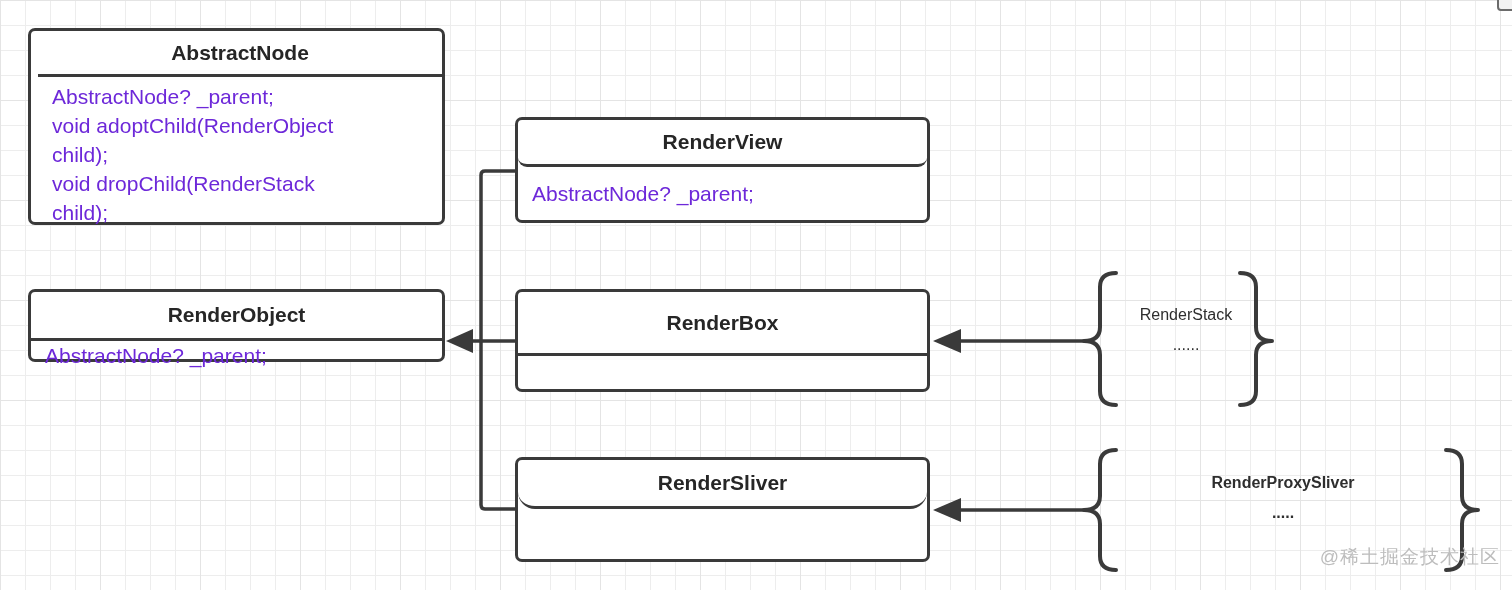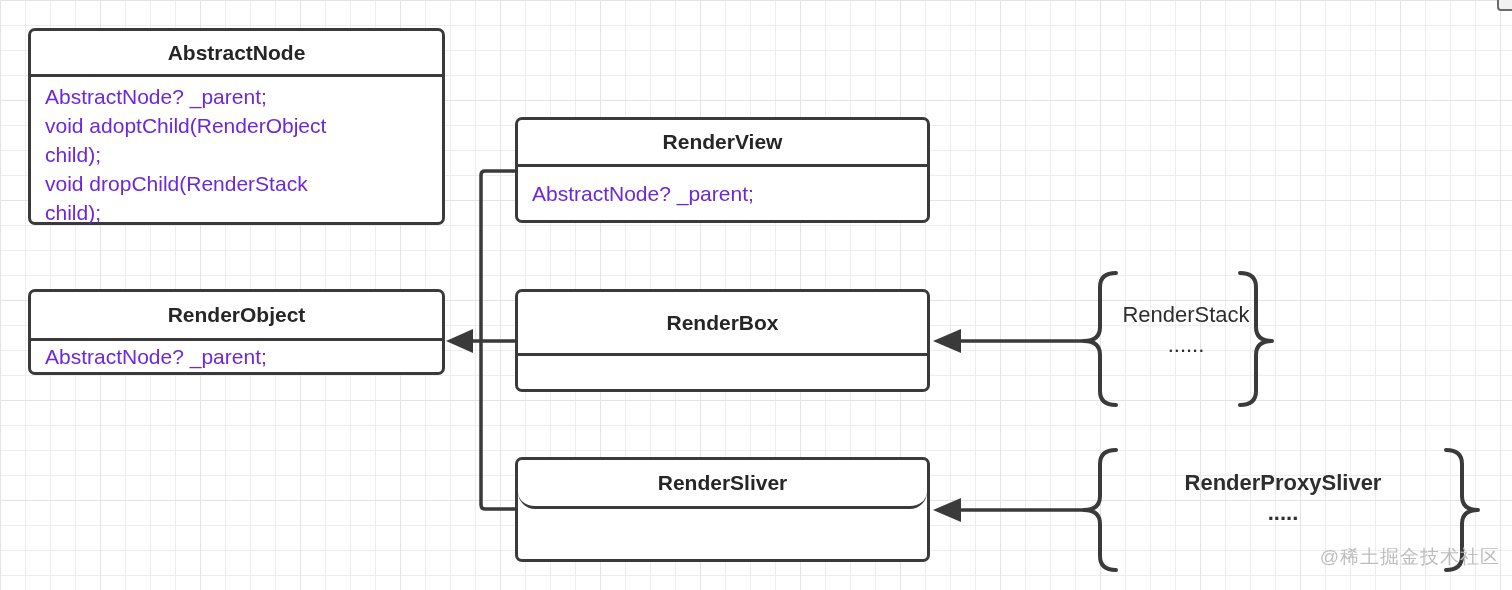--- a/index.html
+++ b/index.html
@@ -76,21 +76,21 @@
     stroke-width: 4;
     stroke-linecap: round;
     stroke-linejoin: round;
   }
   .arrowhead { fill: var(--stroke); stroke: none; }
   .subclass-group {
     position: absolute;
     display: flex;
     flex-direction: column;
     text-align: center;
-    font-size: 22px;
+    font-size: 16px;
     color: #2e2e2e;
   }
   .subclass-group .group-line { line-height: 30px; white-space: pre; }
   .watermark {
     position: absolute;
     right: 12px;
     bottom: 20px;
     font-size: 19px;
     letter-spacing: 1px;
     color: var(--watermark);
@@ -100,25 +100,25 @@
     left: 1497px;
     top: -4px;
     width: 22px;
     height: 15px;
     background: #f2f2f2;
     border: 2px solid #6b6b6b;
     border-radius: 4px;
   }
 
   
-  #box-abstract-node { left: 28px;  top: 28px;  width: 417px; height: 197px; }
+  #box-abstract-node { left: 28px;  top: 28px;  width: 417px; height: 197px; padding-left: 7px; }
   #box-abstract-node .title { height: 46px; }
   #box-render-view   { left: 515px; top: 117px; width: 415px; height: 106px; }
-  #box-render-view .title { height: 47px; }
-  #box-render-object { left: 28px;  top: 289px; width: 417px; height: 86px; }
+  #box-render-view .title { height: 47px; border-radius: 9px; }
+  #box-render-object { left: 28px;  top: 289px; width: 417px; height: 73px; }
   #box-render-object .title { height: 49px; }
   #box-render-box    { left: 515px; top: 289px; width: 415px; height: 103px; }
   #box-render-box .title { height: 64px; }
   #box-render-sliver { left: 515px; top: 457px; width: 415px; height: 105px; }
   #box-render-sliver .title { height: 49px; border-radius: 17px; }
 
   #group-box-subclasses    { left: 1104px; top: 300px; width: 164px; }
   #group-sliver-subclasses { left: 1112px; top: 468px; width: 342px; font-weight: bold; }
 </style>
 </head>

